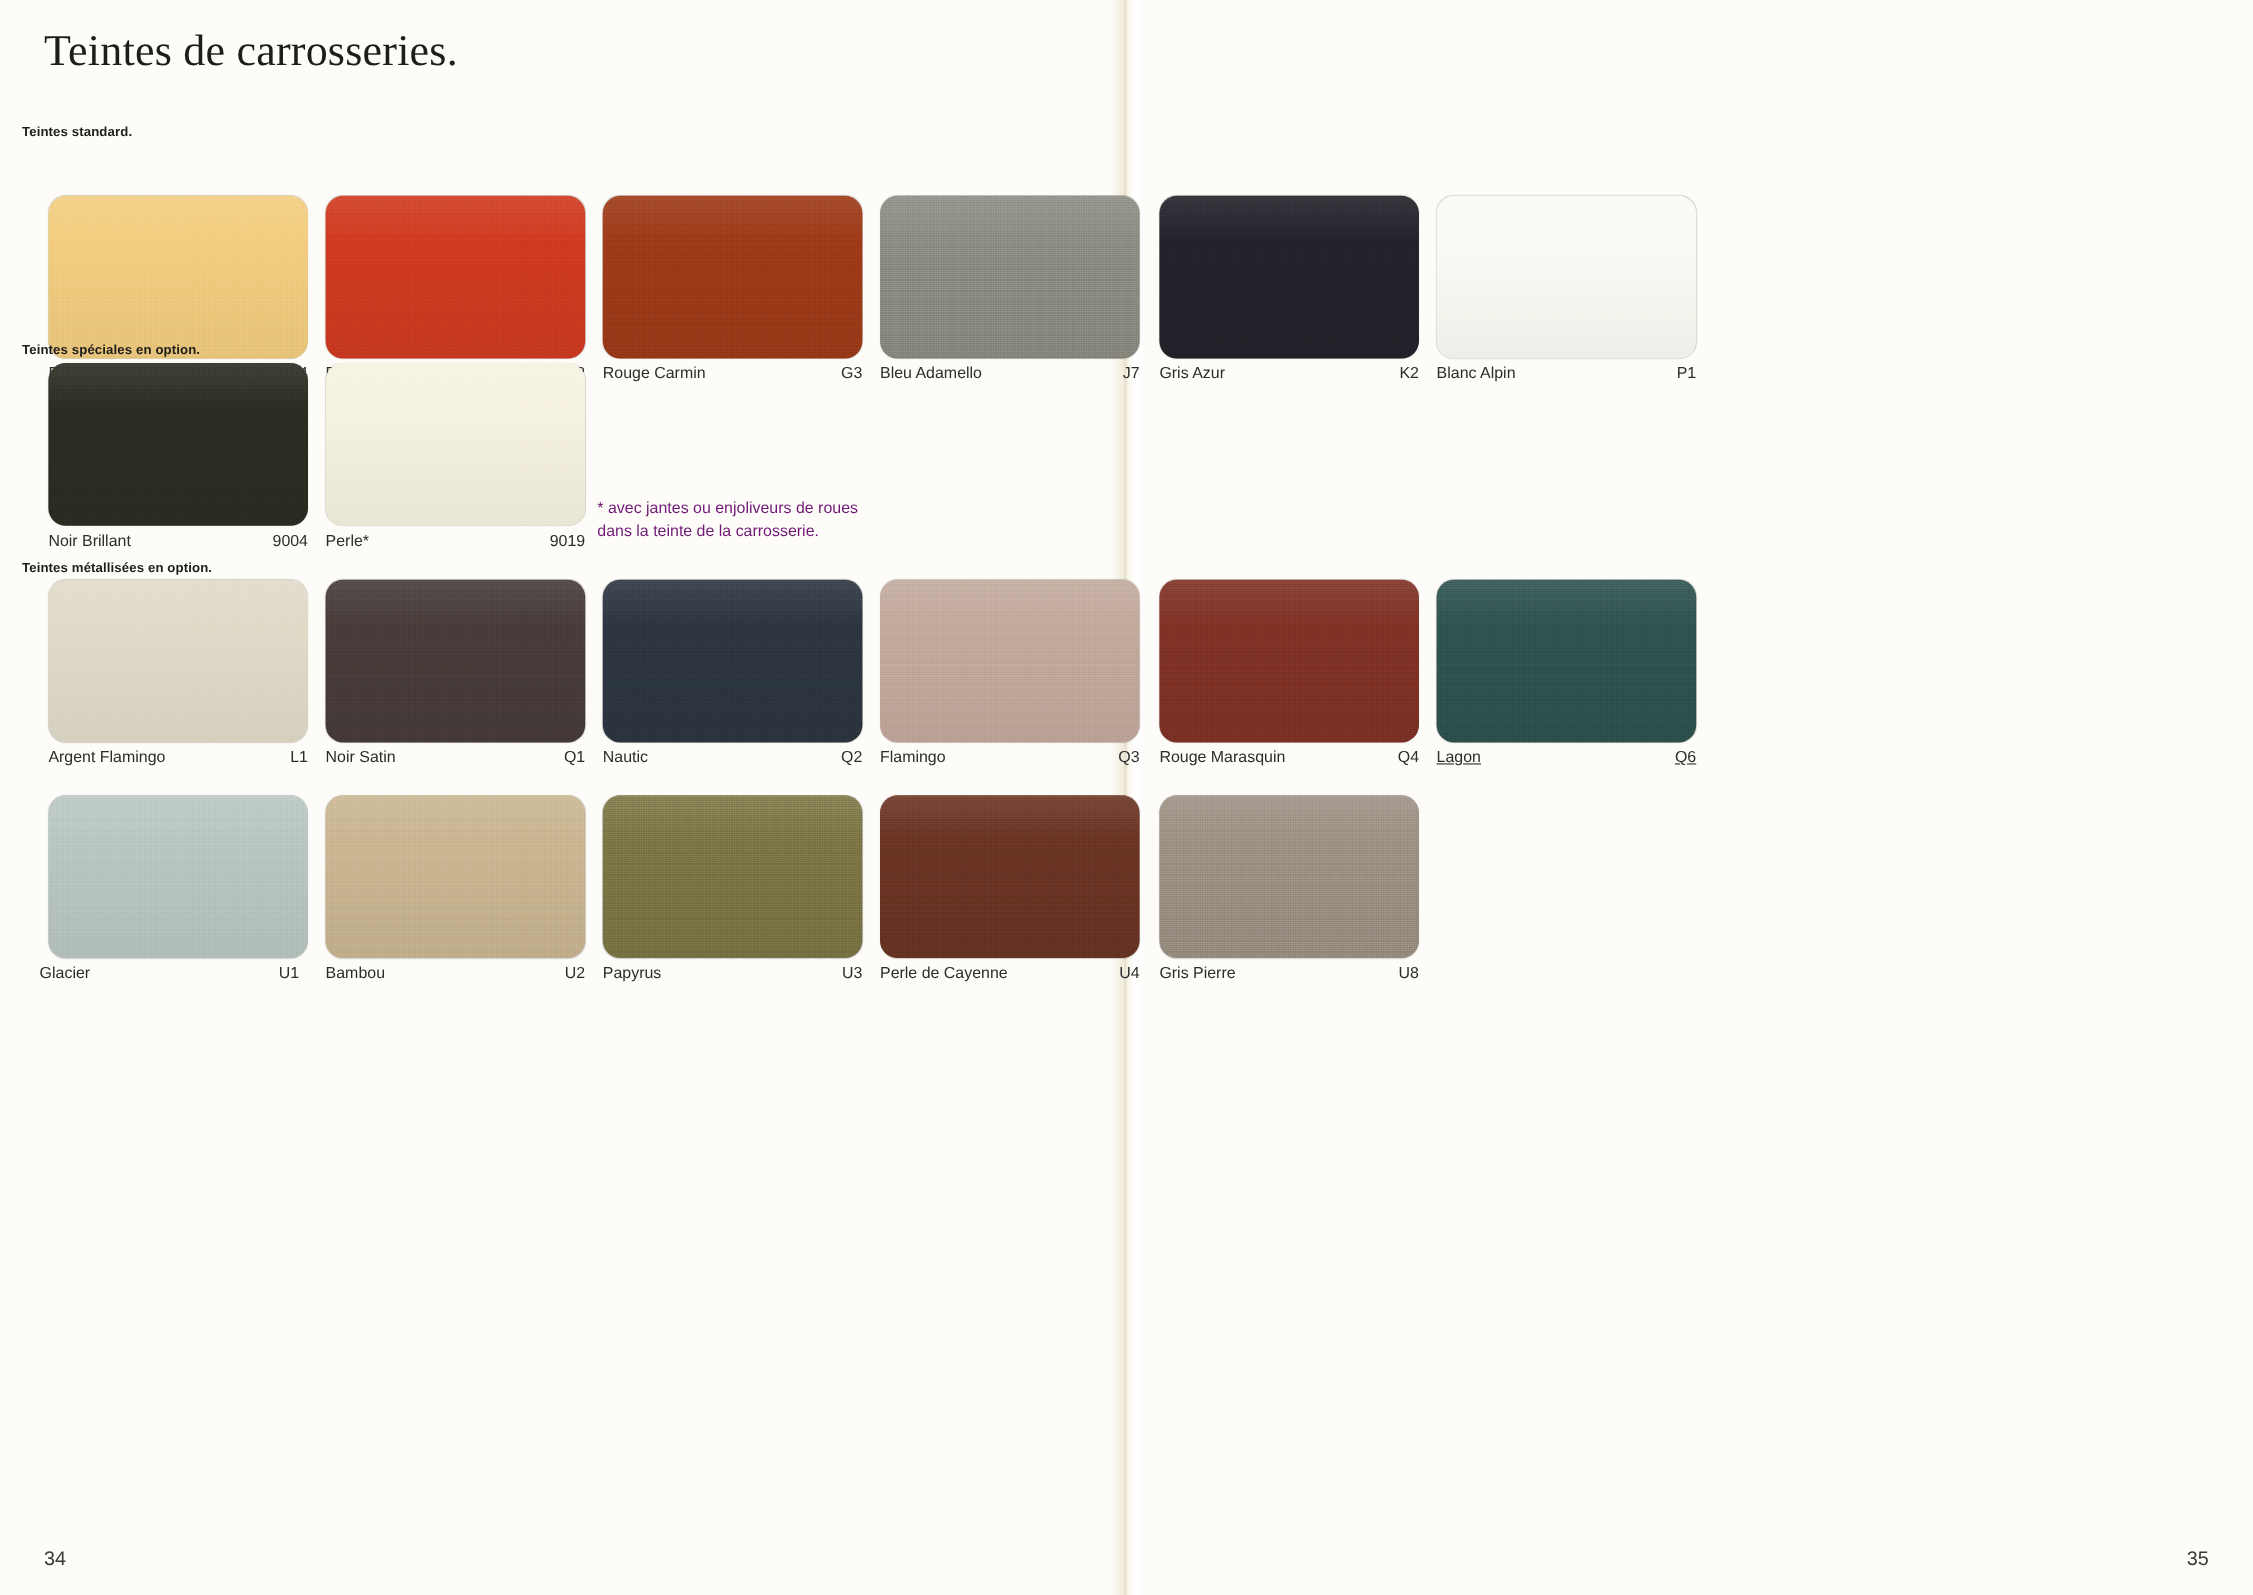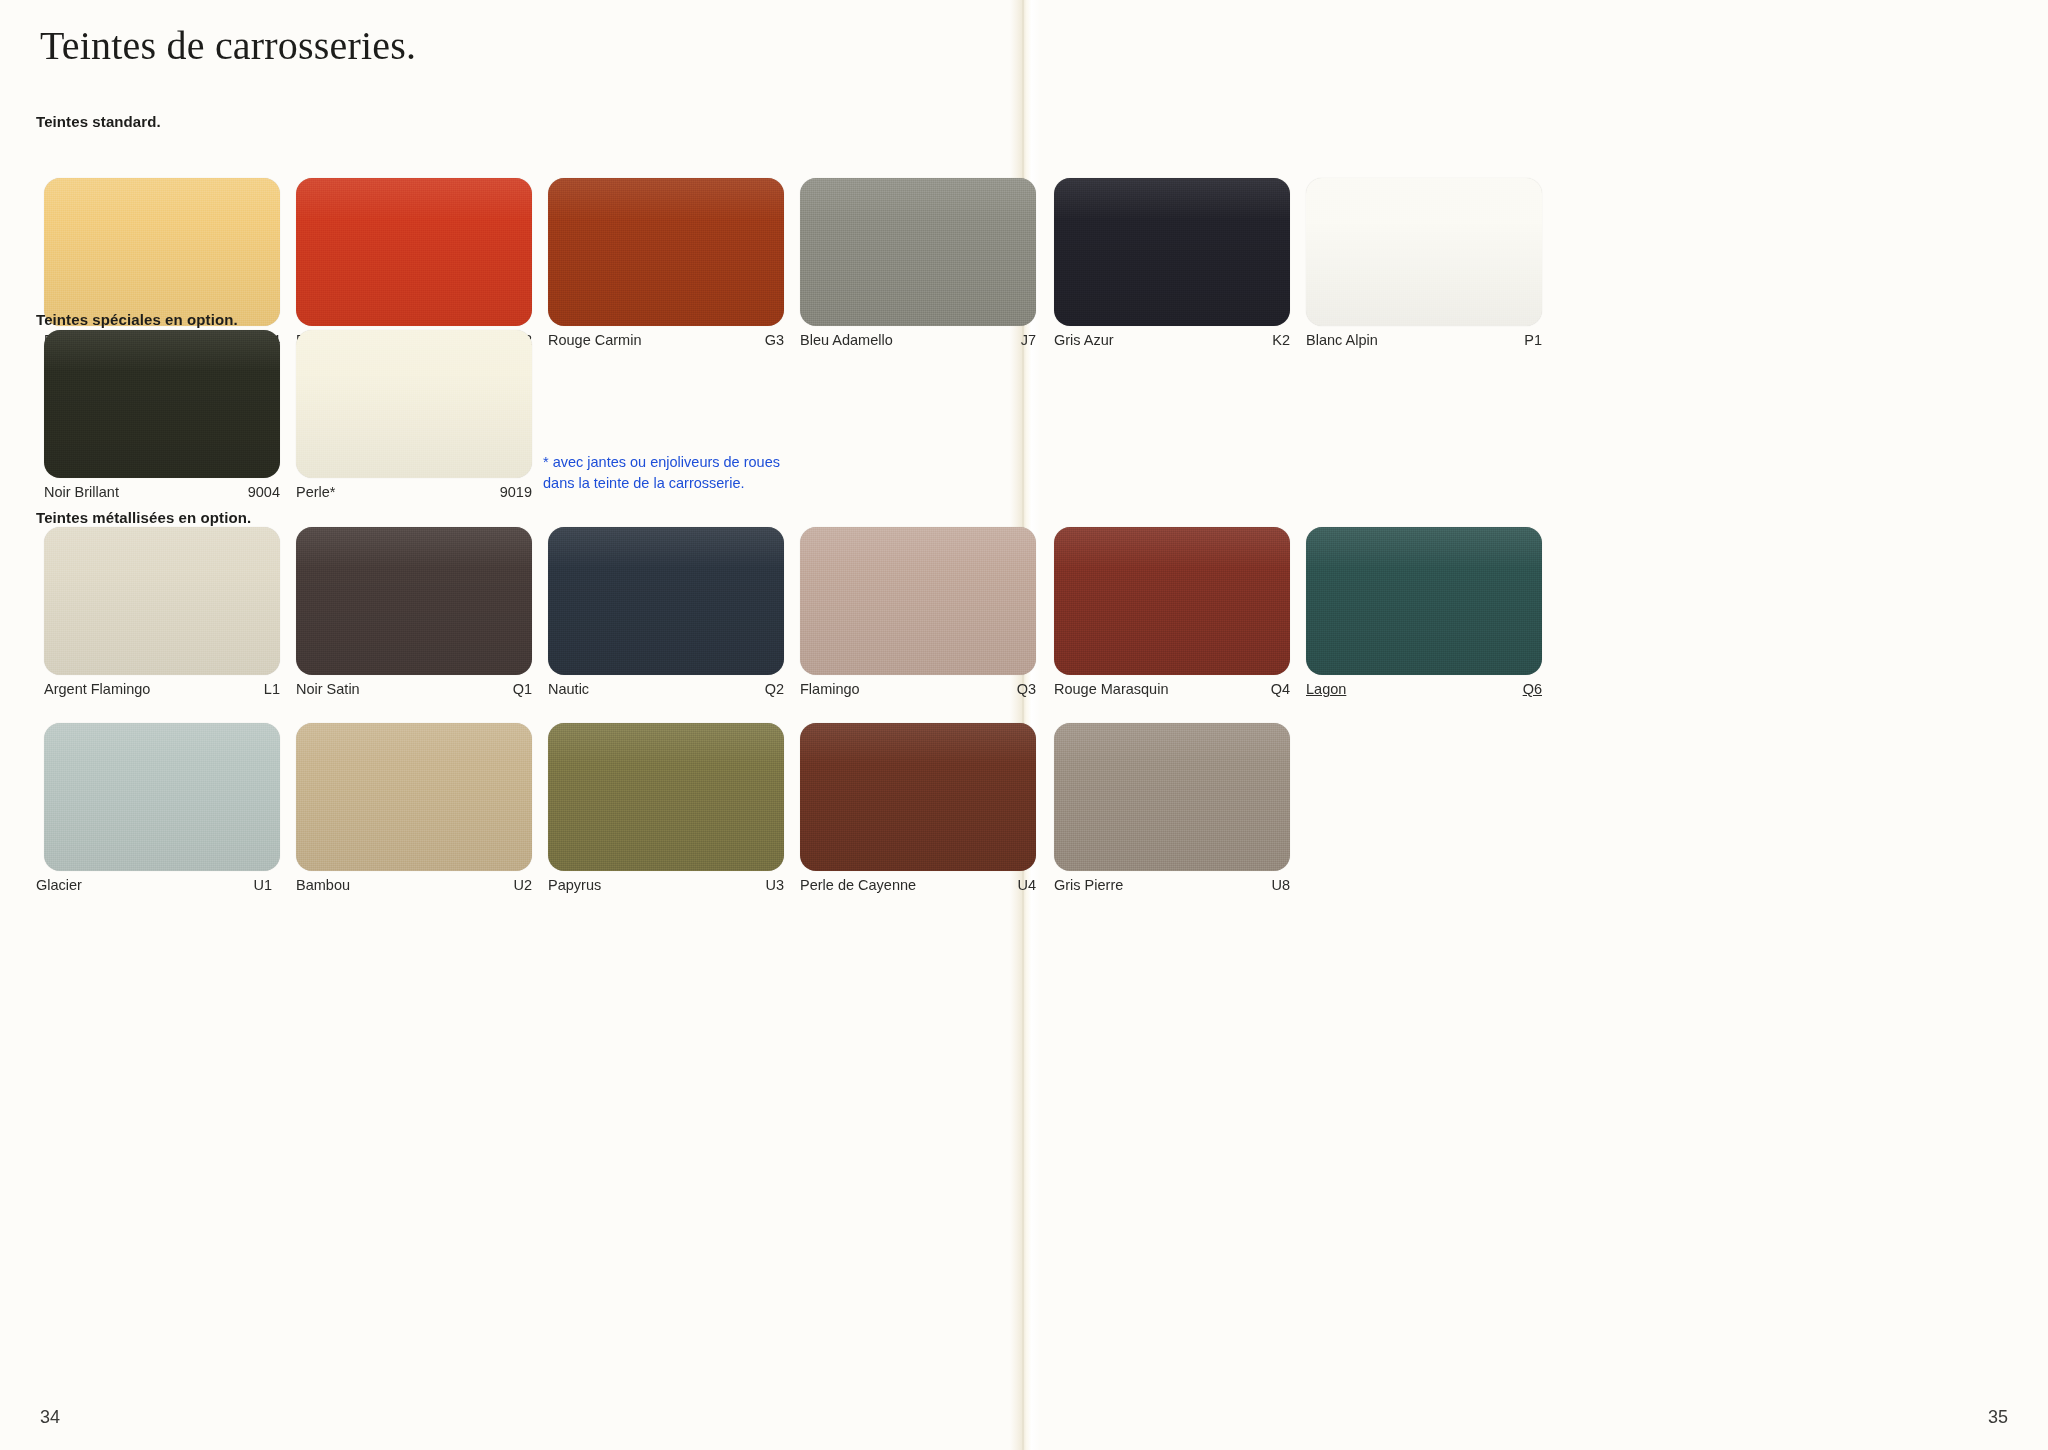--- a/index.html
+++ b/index.html
@@ -57,34 +57,34 @@
     left: 40px;
     top: 22px;
     font-family: "Liberation Serif", serif;
     font-size: 40px;
     color: #1d1d1b;
     letter-spacing: 0.2px;
     white-space: nowrap;
   }
   .section-head {
     position: absolute;
-    left: 36px;
-    font-family: "Liberation Sans", sans-serif;
-    font-size: 15px;
+    left: 20px;
+    font-family: "Liberation Sans", sans-serif;
+    font-size: 12px;
     font-weight: bold;
     color: #1d1d1b;
     letter-spacing: 0.1px;
     white-space: nowrap;
   }
   .footnote {
     position: absolute;
     font-family: "Liberation Sans", sans-serif;
     font-size: 14.5px;
     line-height: 21px;
-    color: #1d4ed8;
+    color: #701a75;
     width: 260px;
   }
   .pagenum {
     position: absolute;
     bottom: 22px;
     font-family: "Liberation Sans", sans-serif;
     font-size: 18px;
     color: #3a3a38;
   }
   .pagenum.left  { left: 40px; }

